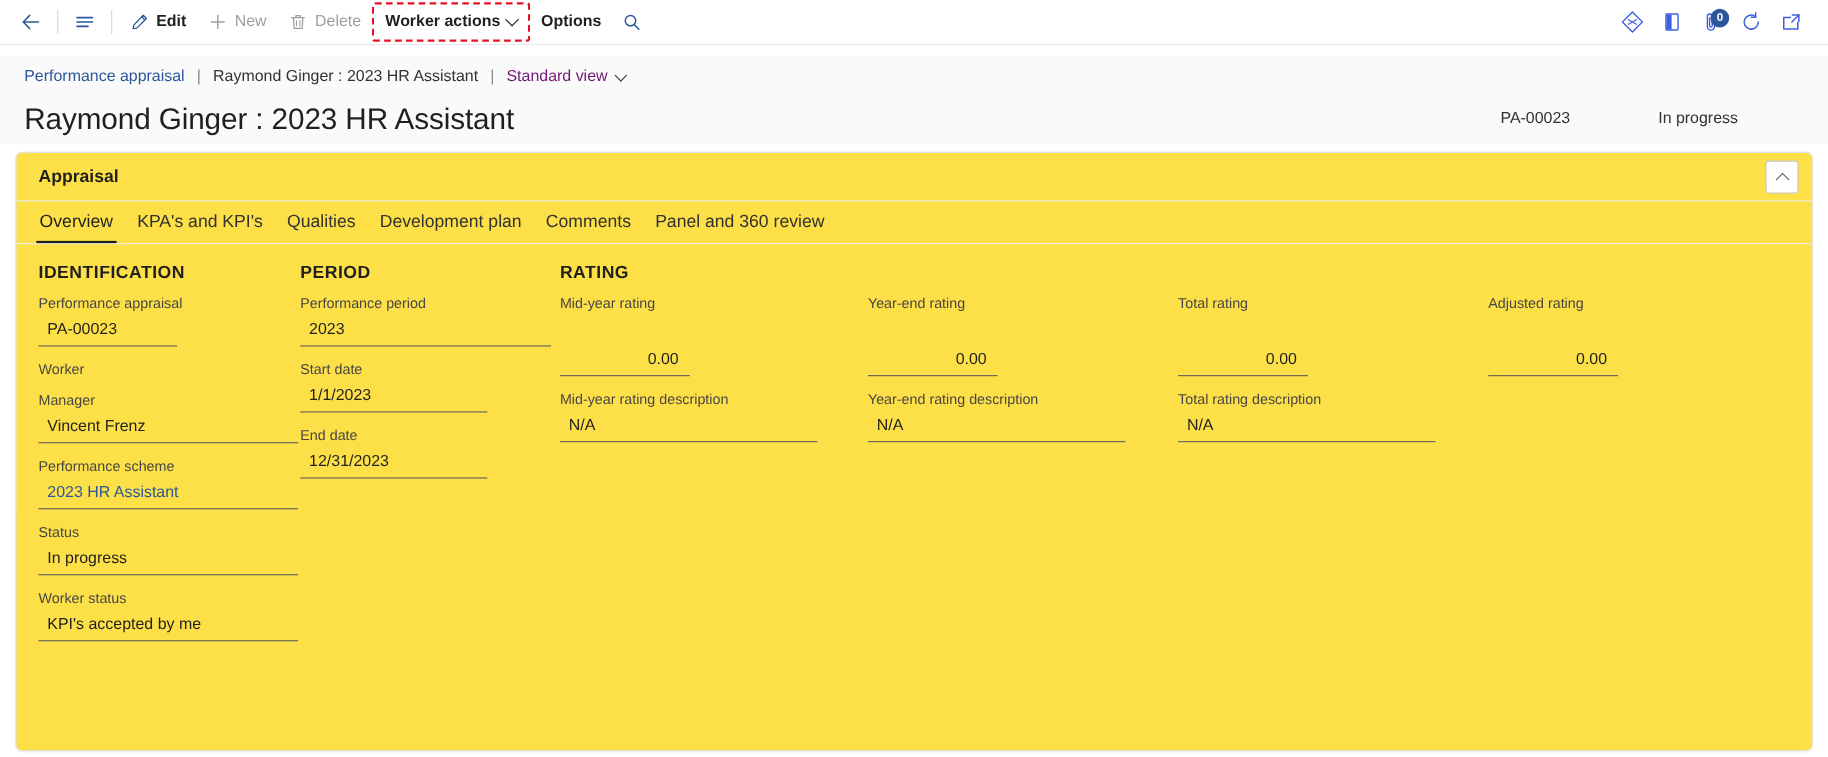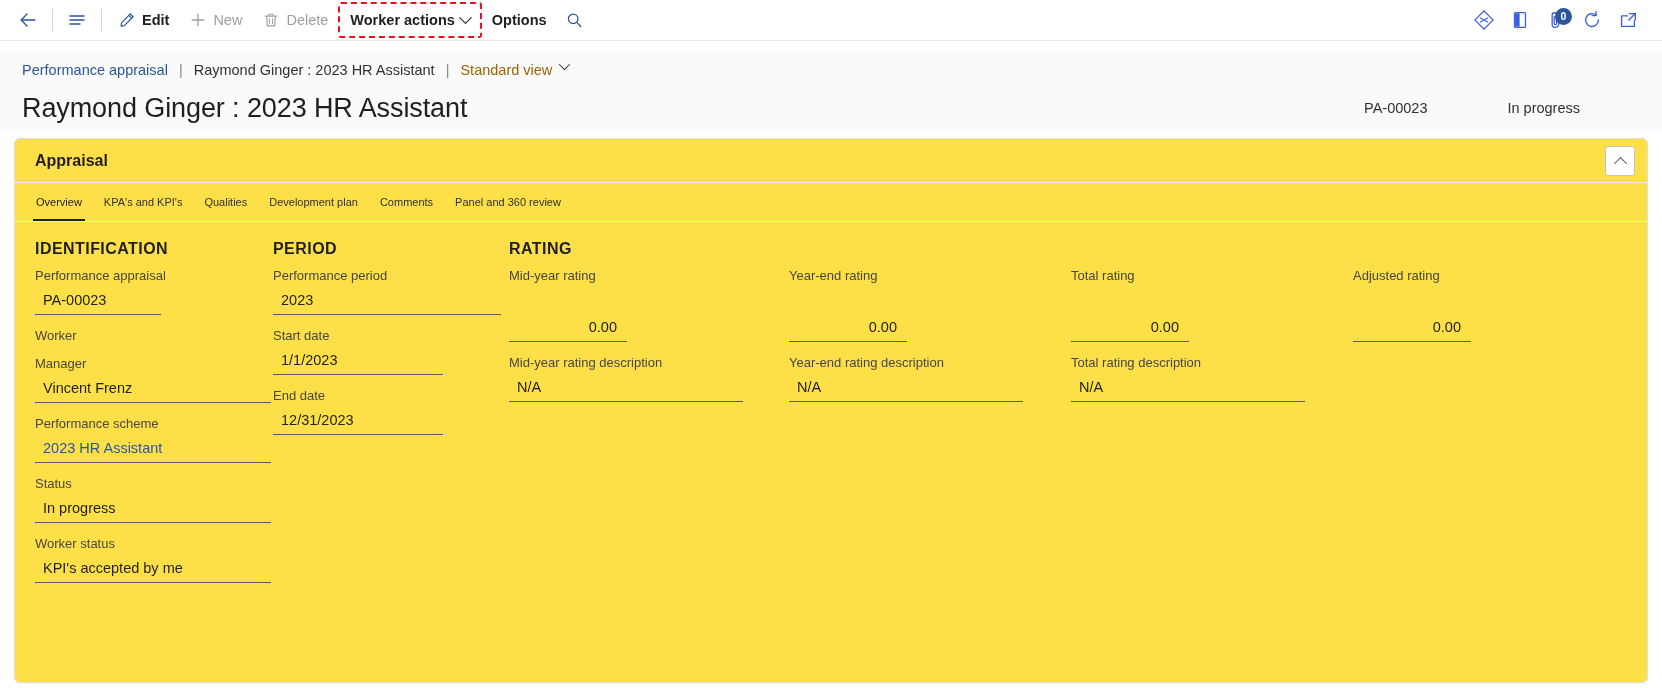--- a/index.html
+++ b/index.html
@@ -86,21 +86,21 @@
     position: absolute; left: 0; top: 51px;
     width: 1662px; height: 38px;
     display: flex; align-items: center;
     padding-left: 22px;
     background: #fafafa;
     font-size: 14.5px;
   }
   .bc-link { color: #2b579a; cursor: pointer; }
   .bc-sep { color: #8a8886; margin: 0 11px; }
   .bc-text { color: #323130; }
-  .bc-view { color: #a16207; cursor: pointer; display: inline-flex; align-items: flex-start; gap: 7px; }
+  .bc-view { color: #701a75; cursor: pointer; display: inline-flex; align-items: center; gap: 7px; }
   .chev-dn-sm {
     display: inline-block;
     width: 8px; height: 8px;
     border-right: 1.5px solid #323130;
     border-bottom: 1.5px solid #323130;
     transform: rotate(45deg) translateY(-2px);
   }
 
   
   .titlerow {
@@ -158,21 +158,21 @@
     display: flex; align-items: flex-end;
     height: 39px;
     padding: 0 10px;
     border-bottom: 1px solid #edebe9;
   }
   .tab {
     position: relative;
     padding: 0 11px;
     height: 38px;
     display: flex; align-items: center;
-    font-size: 11px; color: #323130;
+    font-size: 16px; color: #323130;
     cursor: pointer;
     white-space: nowrap;
     text-align: center;
   }
   .tab.active { color: #201f1e; }
   .tab.active::after {
     content: "";
     position: absolute;
     left: 8px; right: 8px; bottom: 0;
     height: 2px; background: #201f1e;

